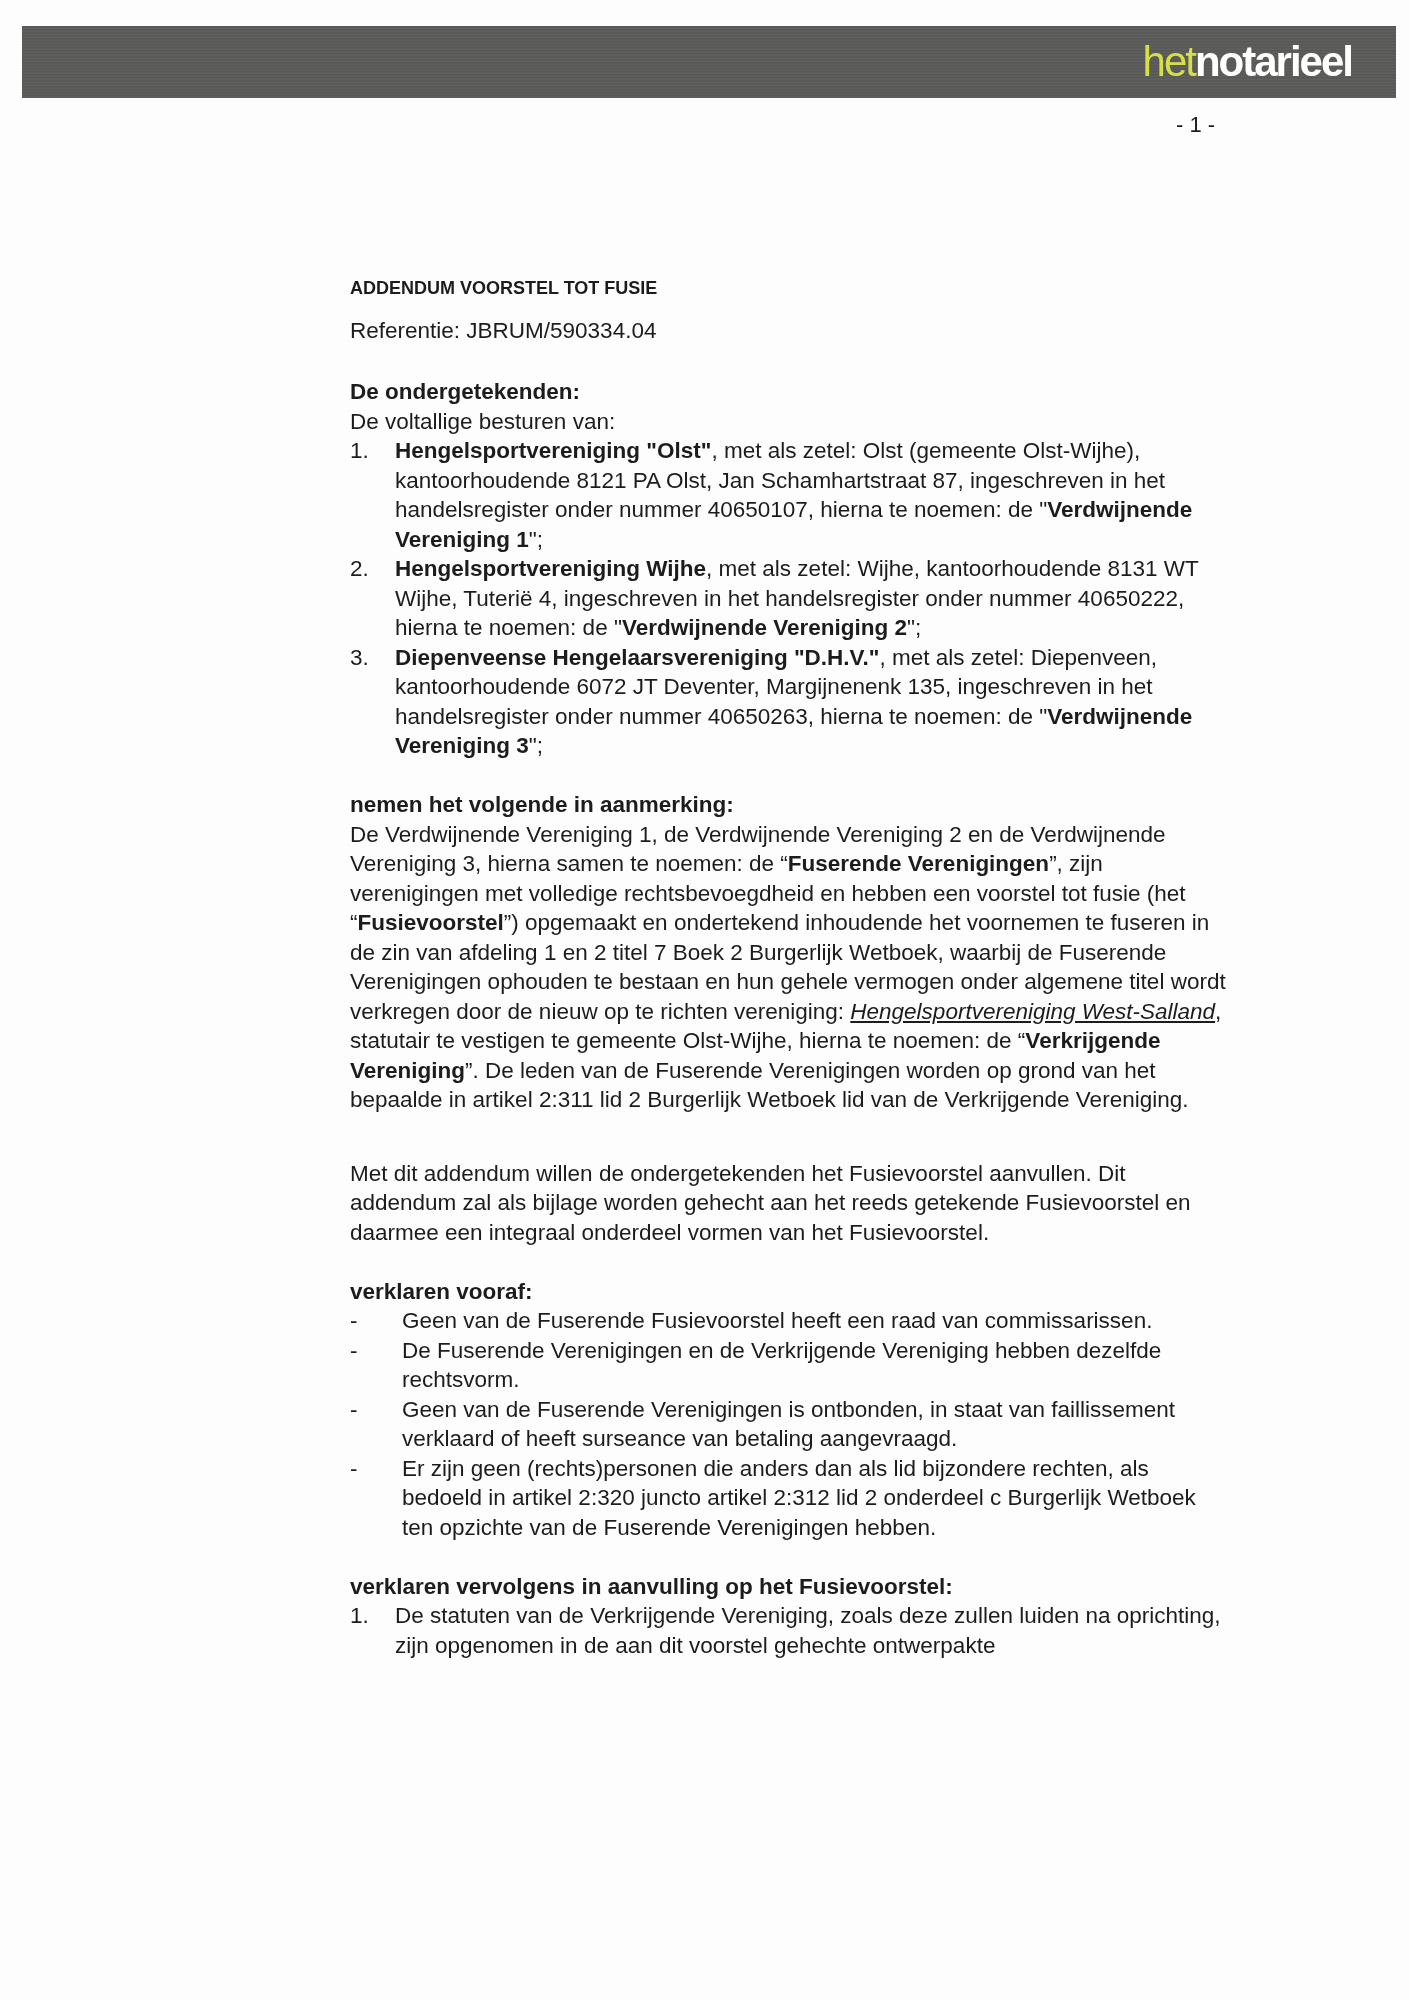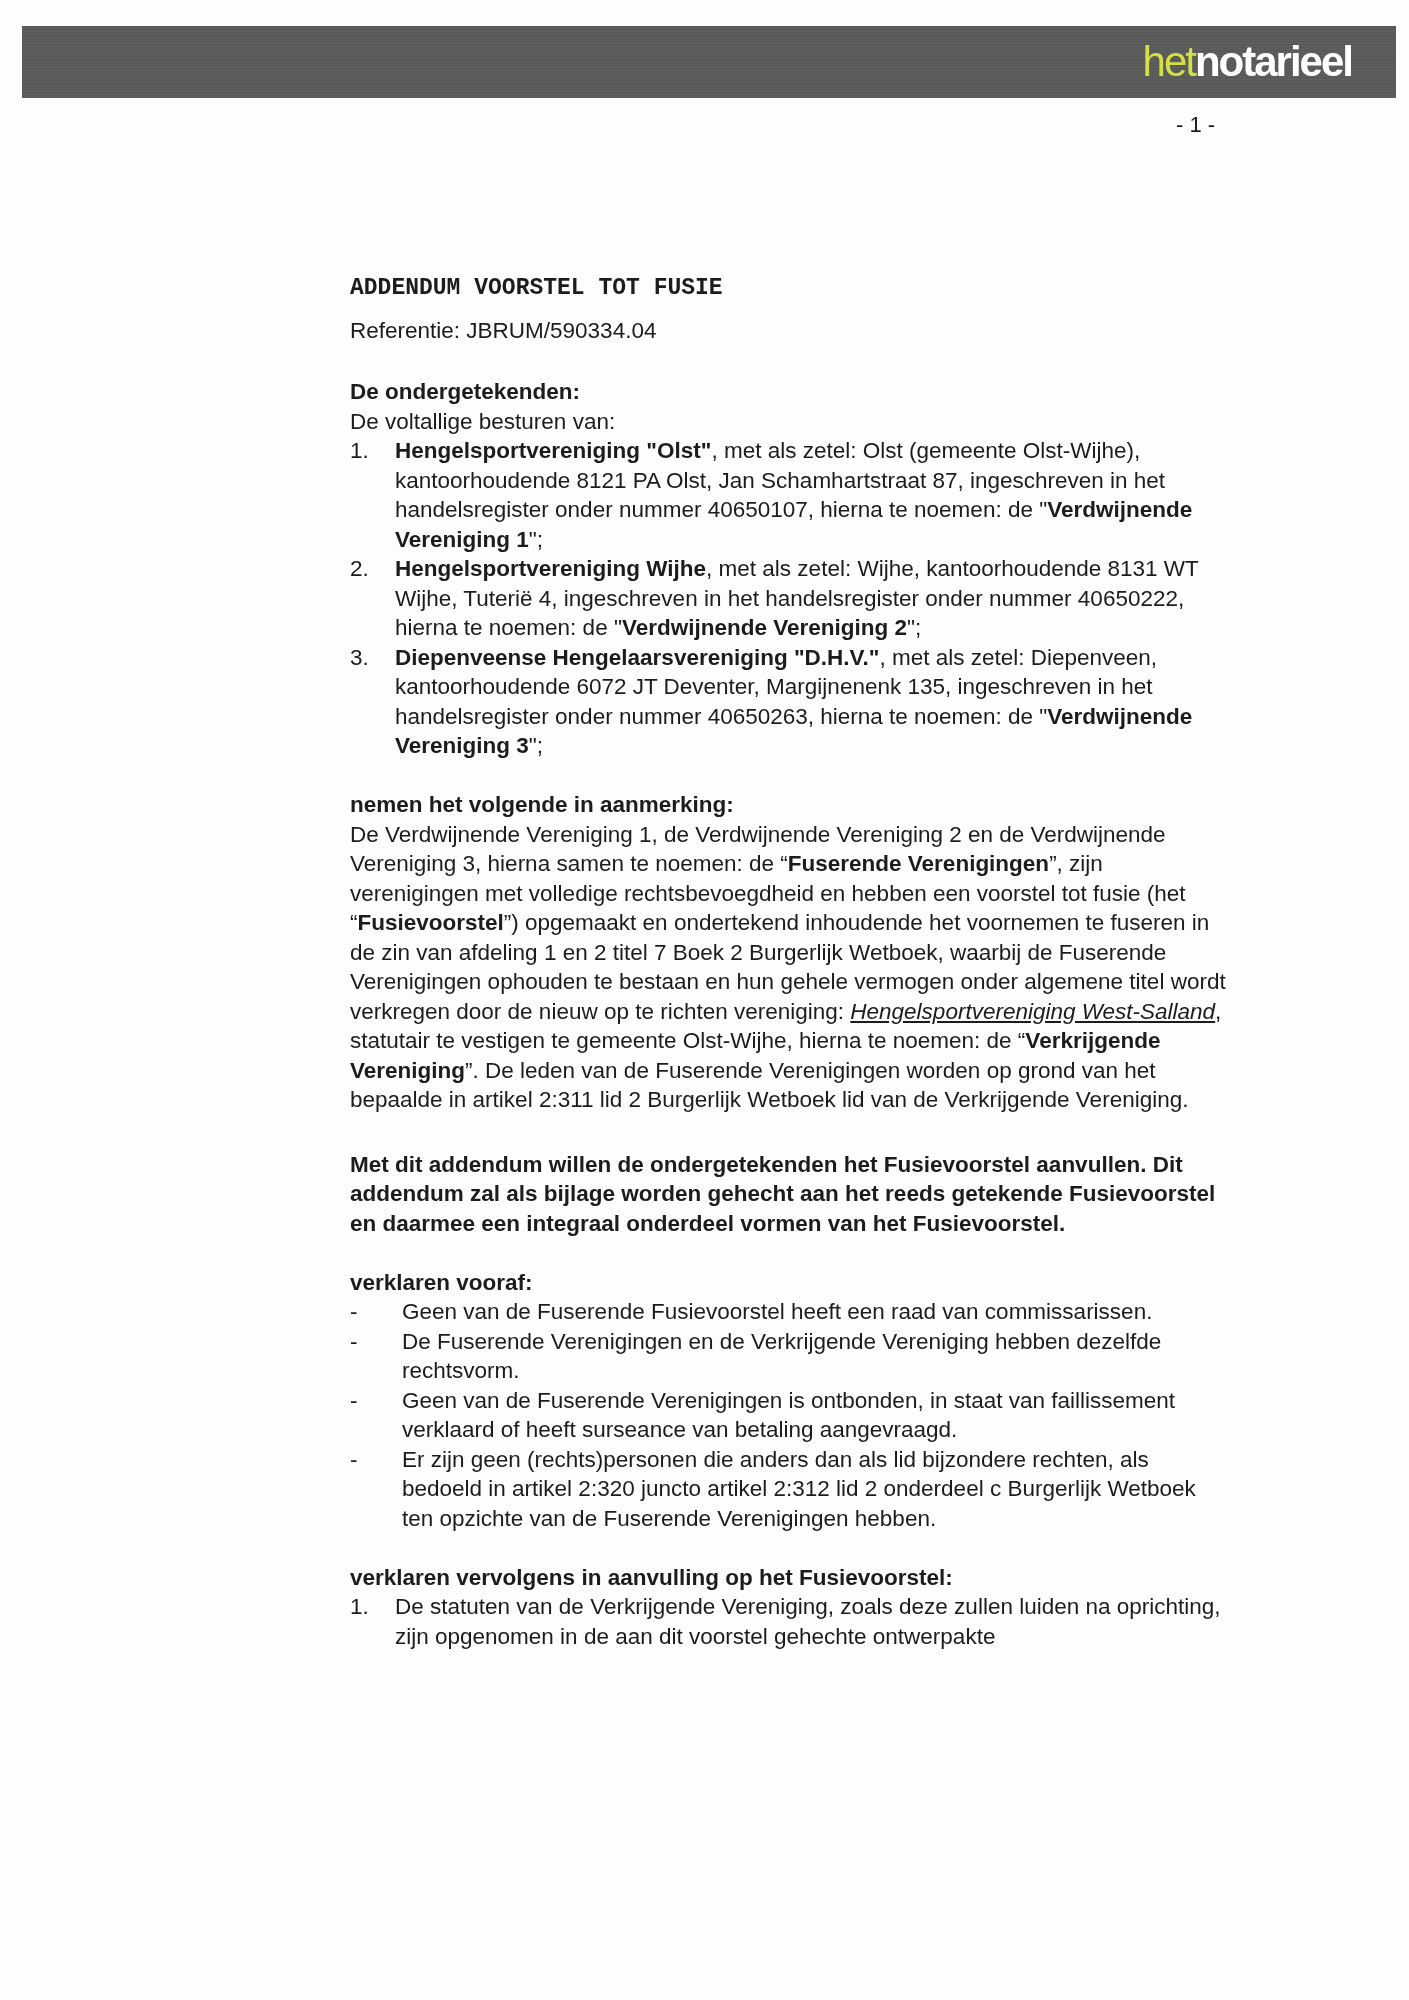--- a/index.html
+++ b/index.html
@@ -25,32 +25,32 @@
   .logo .het { color: #d6de4a; font-weight: normal; }
   .logo .notarieel { color: #ffffff; font-weight: bold; }
   .page-number {
     position: absolute; left: 1176px; top: 112px;
     font-size: 22px;
   }
   .content {
     position: absolute; left: 350px; top: 274px; width: 880px;
     font-size: 22.5px; line-height: 29.5px;
   }
-  .doc-title { font-weight: bold; font-size: 23px; margin: 0; font-family: Liberation Mono, monospace; }
+  .doc-title { font-weight: bold; font-size: 18px; margin: 0; }
   .reference { margin-top: 12px; }
   .section { margin-top: 32px; }
   .section-head { font-weight: bold; }
   .numlist, .dashlist { margin: 0; padding: 0; list-style: none; }
   .numlist li, .dashlist li { position: relative; padding-left: 45px; }
   .dashlist li { padding-left: 52px; }
   .marker { position: absolute; left: 0; top: 0; }
   b { font-weight: bold; }
   .u { text-decoration: underline; font-style: italic; }
   .gap { margin-top: 29.5px; }
-  .mt-big { margin-top: 35px; font-weight: bold; }
+  .mt-big { margin-top: 44px; }
 </style>
 </head>
 <body>
 
 <div class="header-band">
   <div class="logo">
     <span class="het">het</span><span class="notarieel">notarieel</span>
   </div>
 </div>
 

